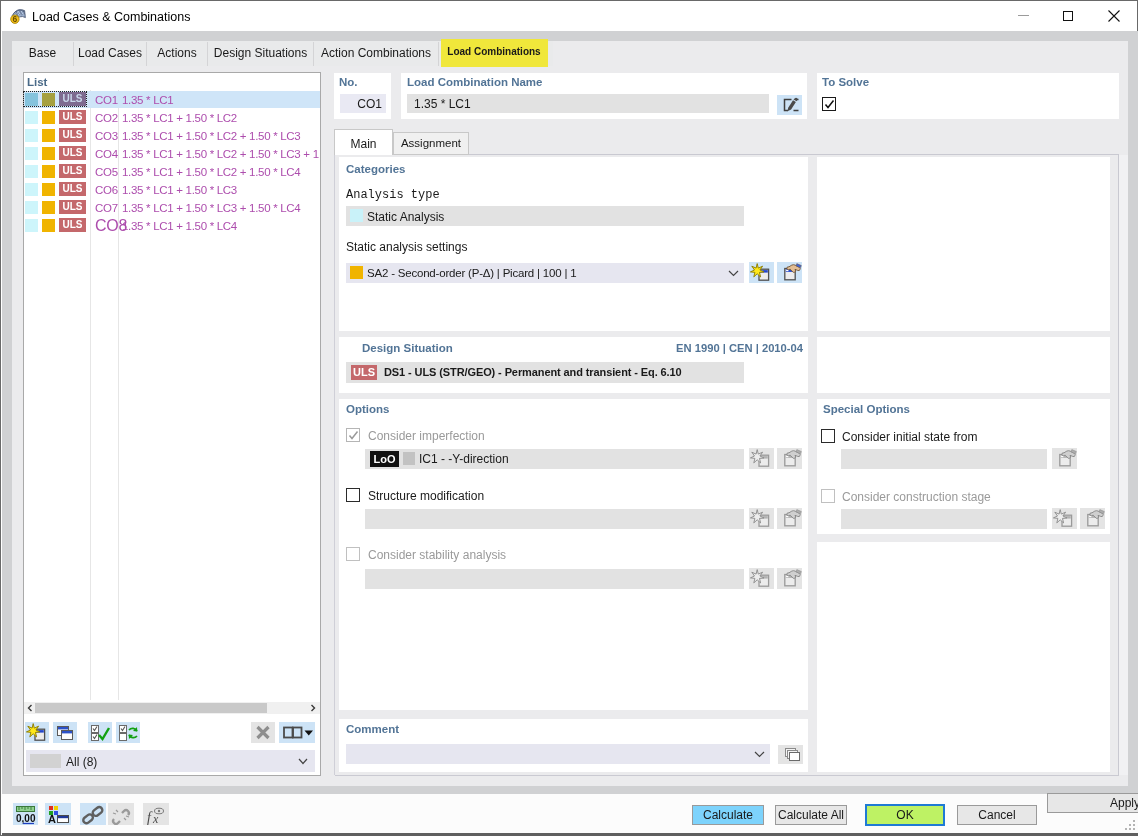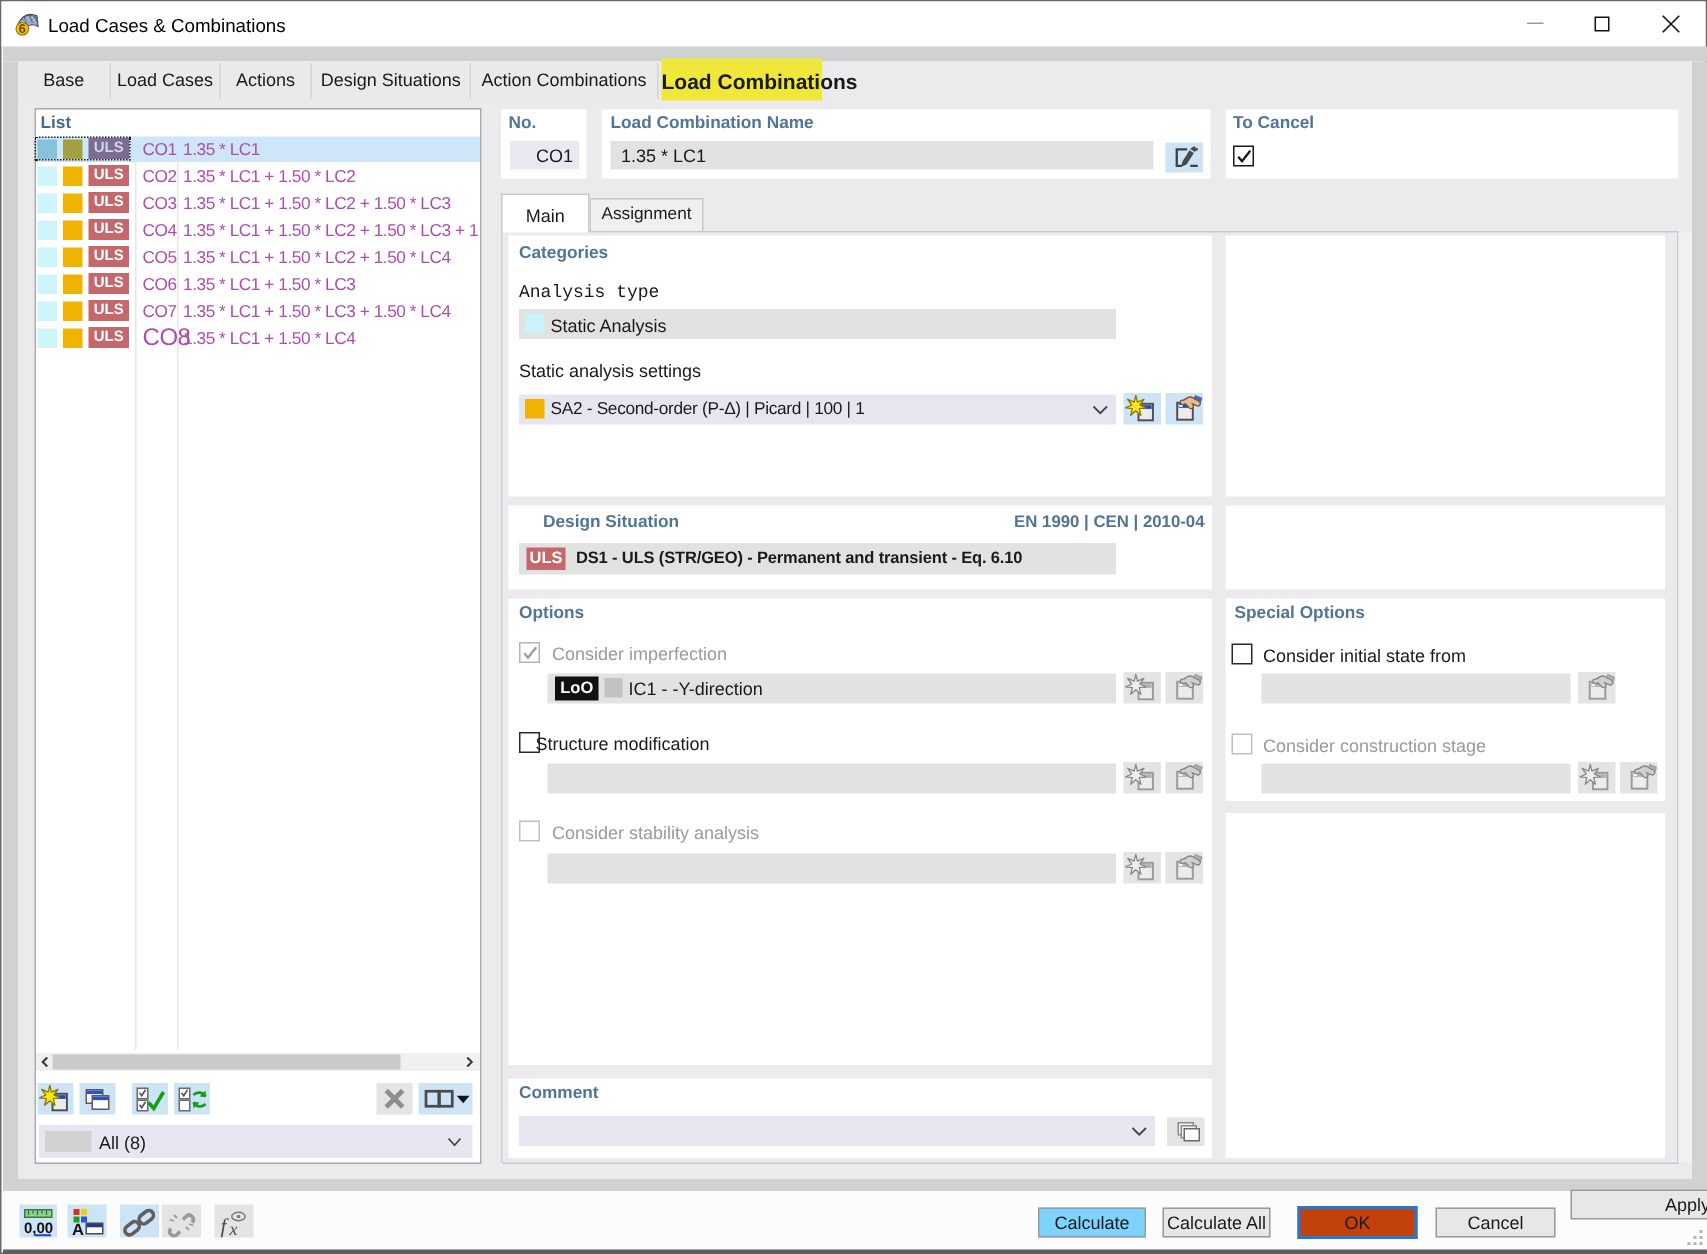--- a/index.html
+++ b/index.html
@@ -52,21 +52,21 @@
   <div class="abs" style="left:145px;top:41px;width:1px;height:24px;background:#d4d4d6;"></div>
   <div class="abs" style="left:206px;top:41px;width:1px;height:24px;background:#d4d4d6;"></div>
   <div class="abs" style="left:312px;top:41px;width:1px;height:24px;background:#d4d4d6;"></div>
   <div class="abs" style="left:437px;top:41px;width:1px;height:24px;background:#d4d4d6;"></div>
   <div class="abs" style="left:11px;top:45px;width:61px;text-align:center;">Base</div>
   <div class="abs" style="left:73px;top:45px;width:72px;text-align:center;">Load Cases</div>
   <div class="abs" style="left:146px;top:45px;width:60px;text-align:center;">Actions</div>
   <div class="abs" style="left:207px;top:45px;width:105px;text-align:center;">Design Situations</div>
   <div class="abs" style="left:313px;top:45px;width:124px;text-align:center;">Action Combinations</div>
   <div class="abs" style="left:440px;top:38px;width:107px;height:28px;background:#f0e73b;"></div>
-  <div class="abs" style="left:440px;top:45px;width:106px;text-align:center;font-weight:bold;white-space:nowrap;font-size:14px;">Load Combinations</div>
+  <div class="abs" style="left:440px;top:45px;width:106px;text-align:center;font-weight:bold;white-space:nowrap;font-size:10px;">Load Combinations</div>
 
   <div class="abs" style="left:22px;top:71px;width:298px;height:704px;background:#fff;border:1px solid #a9a9a9;"></div>
   <div class="abs hdr" style="left:26px;top:75px;color:#4a6a88;">List</div>
 
   <div class="abs" style="left:89px;top:89px;width:1px;height:610px;background:#e6e6e6;"></div>
   <div class="abs" style="left:117px;top:89px;width:1px;height:610px;background:#e6e6e6;"></div>
   <div id="rows">
       <div class="abs" style="left:23px;top:90px;width:296px;height:17px;background:#cfe5f8;"></div>
       <div class="abs" style="left:24px;top:92px;width:13px;height:13px;background:#85c3dd;"></div>
       <div class="abs" style="left:41px;top:92px;width:13px;height:13px;background:#a5a03f;"></div>
@@ -176,21 +176,21 @@
   <div class="abs field" style="left:406px;top:93px;width:362px;height:19px;"></div>
   <div class="abs" style="left:413px;top:96px;">1.35 * LC1</div>
   <div class="abs" id="editbtn" style="left:776px;top:94px;width:25px;height:20px;background:#cde3f6;"><svg width="25" height="20" viewBox="0 0 25 20">
  <path d="M14.5 4.5 H7.5 V15.5 H11" stroke="#3f3f3f" stroke-width="1.5" fill="none"></path>
  <path d="M16.5 15.5 H21.5 M19 4.5 H21.5" stroke="#3f3f3f" stroke-width="1.5" fill="none"></path>
  <path d="M10.5 16.2 L11.2 12.8 L16 5.2 L18.9 7 L14.1 14.6 Z" fill="#4a4a4a"></path>
  <path d="M16.5 4.4 L19.6 6.3 L20.3 5 Q21 3.7 19.9 3 Q18.8 2.3 17.9 3.2 Z" fill="#4a4a4a"></path>
 </svg></div>
 
   <div class="abs" style="left:816px;top:72px;width:302px;height:46px;background:#fff;"></div>
-  <div class="abs hdr" style="left:821px;top:75px;">To Cancel</div>
+  <div class="abs hdr" style="left:821px;top:75px;">To Solve</div>
   <div class="cb" style="left:821px;top:96px;"></div>
   <svg class="abs" style="left:823px;top:98px;" width="11" height="11" viewBox="0 0 11 11">
       <path d="M1.5 5.5 L4 8.5 L9.5 1.5" stroke="#111" stroke-width="1.5" fill="none"></path>
     </svg>
 
   <div class="abs" style="left:392px;top:131px;width:76px;height:23px;background:#f0f0f0;border:1px solid #c8c8c8;"></div>
   <div class="abs" style="left:393px;top:136px;width:74px;text-align:center;font-size:11.5px;">Assignment</div>
   <div class="abs" style="left:333px;top:128px;width:59px;height:26px;background:#fff;border:1px solid #c8c8c8;border-bottom:none;"></div>
   <div class="abs" style="left:334px;top:136px;width:57px;text-align:center;">Main</div>
 
@@ -253,21 +253,21 @@
       </svg></div>
   <div class="ib edit-g" style="left: 776px; top: 447px; width: 25px; height: 21px; background: rgb(228, 228, 228);"><svg width="25" height="21" viewBox="0 0 25 21">
         <rect x="7.8" y="6.5" width="10.4" height="11.3" fill="#ececec" stroke="#9a9a9a" stroke-width="1.3"></rect>
         <rect x="8.8" y="7.4" width="8.5" height="2.5" fill="#b2b2b2"></rect>
         <rect x="9.1" y="8" width="2.4" height="1.2" fill="#fff"></rect>
         <path d="M10 6.6 Q9.4 4.5 12 4.8 L14.8 3.1 Q16.5 2.3 18.1 3.1 L22.4 5.4 Q23.7 6.3 23 7.7 Q22.2 9.1 20.7 8.4 L18.0 7.3 Q19.4 9.4 17.8 10.2 Q16.3 10.9 15.1 9.2 L13.2 7.2 L11.5 7.7 Q10.3 7.9 10 6.6 Z" fill="#cfcfcf" stroke="#858585" stroke-width="0.9"></path>
         <path d="M19.8 1.6 L24.3 3.5 L23.5 5.8 L19.0 3.9 Z" fill="#aeaeae" stroke="#858585" stroke-width="0.5"></path>
       </svg></div>
 
   <div class="cb" style="left:345px;top:487px;border-color:#2a2a2a;"></div>
-  <div class="abs" style="left:356px;top:488px;">Structure modification</div>
+  <div class="abs" style="left:367px;top:488px;">Structure modification</div>
   <div class="abs field" style="left:364px;top:508px;width:379px;height:20px;"></div>
   <div class="ib new-g" style="left: 748px; top: 507px; width: 25px; height: 21px; background: rgb(228, 228, 228);"><svg width="25" height="21" viewBox="0 0 25 21">
         <rect x="10" y="7.2" width="9.6" height="11" fill="#ececec" stroke="#9a9a9a" stroke-width="1.3"></rect>
         <rect x="11" y="8.1" width="7.8" height="2.5" fill="#b2b2b2"></rect>
         <rect x="11.3" y="8.7" width="2.4" height="1.2" fill="#fff"></rect>
         <path d="M8.2 1.6 L9.3 6.1 L13.6 4.2 L10.9 8 L15 9.9 L10.5 10.4 L11.6 14.9 L8.2 11.8 L4.8 14.9 L5.9 10.4 L1.4 9.9 L5.5 8 L2.8 4.2 L7.1 6.1 Z" fill="#ededed" stroke="#8a8a8a" stroke-width="0.9" stroke-linejoin="round"></path>
       </svg></div>
   <div class="ib edit-g" style="left: 776px; top: 507px; width: 25px; height: 21px; background: rgb(228, 228, 228);"><svg width="25" height="21" viewBox="0 0 25 21">
         <rect x="7.8" y="6.5" width="10.4" height="11.3" fill="#ececec" stroke="#9a9a9a" stroke-width="1.3"></rect>
         <rect x="8.8" y="7.4" width="8.5" height="2.5" fill="#b2b2b2"></rect>
@@ -373,21 +373,21 @@
       <div class="abs" style="left:142px;top:802px;width:26px;height:22px;background:#e4e4e4;overflow:hidden;"><svg width="26" height="24" viewBox="0 0 26 24">
   <text x="4" y="19" font-size="14" font-style="italic" font-family="Liberation Serif" fill="#4a4a4a">f</text>
   <text x="10" y="20" font-size="12" font-style="italic" font-family="Liberation Serif" fill="#4a4a4a">x</text>
   <ellipse cx="16" cy="8" rx="4.5" ry="2.8" fill="none" stroke="#7a7a7a"></ellipse>
           <circle cx="16" cy="8" r="1.2" fill="#7a7a7a"></circle>
  </svg></div>
     </div>
   <div id="footbtns">
       <div class="abs" style="left:691px;top:804px;width:72px;height:20px;background:#7dd3fc;border:1px solid #9a9a9a;text-align:center;line-height:18px;">Calculate</div>
       <div class="abs" style="left:774px;top:804px;width:72px;height:20px;background:#e7e7e7;border:1px solid #9a9a9a;text-align:center;line-height:18px;">Calculate All</div>
-      <div class="abs" style="left:864px;top:803px;width:80px;height:22px;background:#c2410c;border:2px solid #1e7ad4;text-align:center;line-height:18px;">OK</div>
+      <div class="abs" style="left:864px;top:803px;width:80px;height:22px;background:#bef264;border:2px solid #1e7ad4;text-align:center;line-height:18px;">OK</div>
       <div class="abs" style="left:956px;top:804px;width:80px;height:20px;background:#e7e7e7;border:1px solid #9a9a9a;text-align:center;line-height:18px;">Cancel</div>
       <div class="abs" style="left:1046px;top:792px;width:94px;height:20px;background:#e7e7e7;border:1px solid #9a9a9a;text-align:right;line-height:18px;">Apply</div>
     </div>
 
   <svg class="abs" style="left:1123px;top:818px;" width="12" height="12" viewBox="0 0 12 12">
     <g fill="#b4b4b4">
         <rect x="9" y="9" width="2" height="2"></rect>
         <rect x="9" y="5" width="2" height="2"></rect>
         <rect x="9" y="1" width="2" height="2"></rect>
         <rect x="5" y="9" width="2" height="2"></rect>

